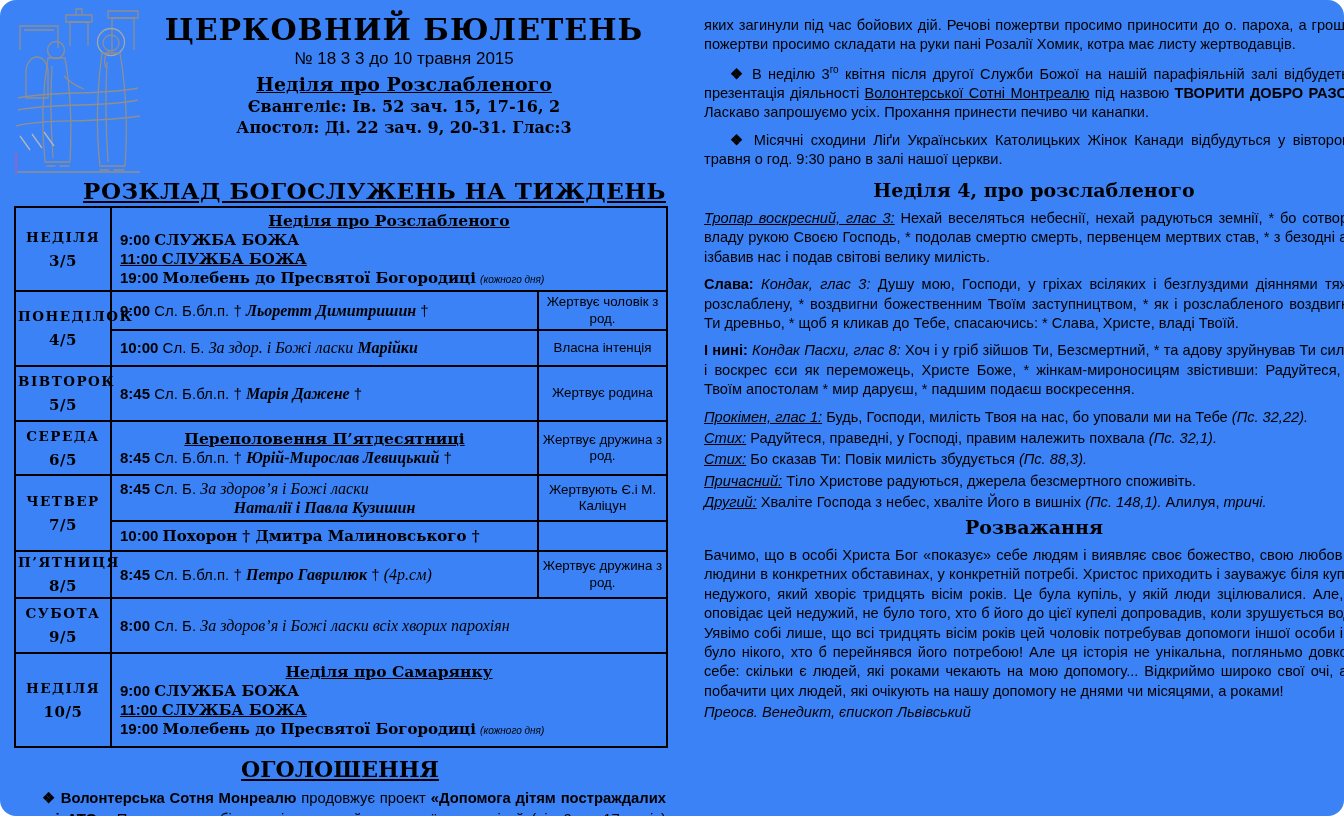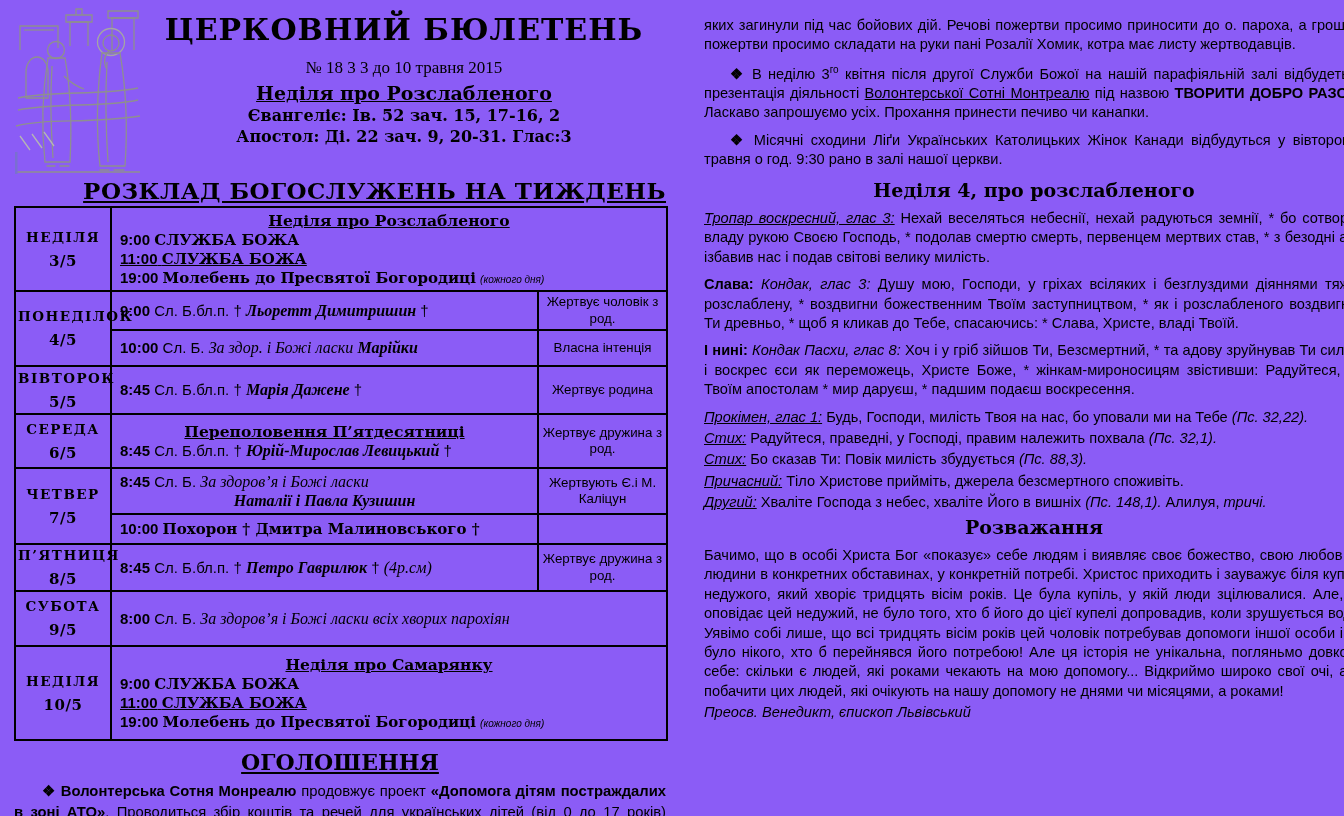--- a/index.html
+++ b/index.html
@@ -1,32 +1,33 @@
 <!DOCTYPE html>
 <html><head>
 <meta charset="utf-8">
 <style>
   * { box-sizing: border-box; margin: 0; padding: 0; }
   html,body { background:#fff; }
   .page {
     position: relative;
     width: 1344px; height: 816px;
-    background: #8b5cf6;
+    background: #3b82f6;
     color: #000;
     font-family: "Liberation Sans", sans-serif;
     overflow: hidden;
+    border-radius: 16px;
   }
   
   .lcol { position: absolute; left: 14px; top: 6px; width: 652px; }
   .head { display: flex; align-items: flex-start; }
   .illus { width: 128px; height: 170px; flex: 0 0 auto; }
   .head-text { flex: 1 1 auto; text-align: center; padding-top: 8px; }
   .churchfont { font-family: "DejaVu Serif", serif; font-weight: 700; }
   .m-title  { font-size: 30px; letter-spacing: 1px; line-height: 1.05; }
-  .m-issue  { font-family: Liberation Serif, serif; font-size: 17px; margin-top: 12px; }
+  .m-issue  { font-family: Liberation Sans, sans-serif; font-size: 17px; margin-top: 3px; }
   .m-sun    { font-size: 19px; text-decoration: underline; margin-top: 4px; }
   .m-line   { font-size: 16px; margin-top: 2px; line-height: 1.2; }
   .m-sched  { font-size: 23px; text-decoration: underline; text-align: right; margin-top: 1px; letter-spacing: .5px; }
   
   table.sched { border-collapse: collapse; width: 652px; table-layout: fixed; margin-top: 2px; }
   .sched td { border: 2px solid #000; vertical-align: middle; padding: 2px 8px; }
   .sched tr.dotted td { border-top: 2px dotted #000; }
   td.day { text-align: center; font-family: "DejaVu Serif", serif; font-weight: 700;
            font-size: 13.5px; letter-spacing: 1.5px; padding: 2px; }
   td.day .date { font-size: 15px; letter-spacing: .5px; margin-top: 7px; }
@@ -145,21 +146,21 @@
         </td>
         <td class="donor">Жертвує чоловік з род.</td>
       </tr>
       <tr class="dotted" style="height:36px">
         <td class="content">
           <div class="line"><span class="time">10:00</span> <span>Сл. Б.</span> <span class="intent">За здор. і Божі ласки</span> <span class="name">Марійки</span></div>
         </td>
         <td class="donor">Власна інтенція</td>
       </tr>
 
-      <tr style="height:48px">
+      <tr style="height:55px">
         <td class="day">
           <div>ВІВТОРОК</div>
           <div class="date">5/5</div>
         </td>
         <td class="content">
           <div class="line"><span class="time">8:45</span> <span>Сл. Б.бл.п. †</span> <span class="name">Марія Дажене</span> <span>†</span></div>
         </td>
         <td class="donor">Жертвує родина</td>
       </tr>
 
@@ -246,21 +247,21 @@
 
     <p><span class="lab">Тропар воскресний, глас 3:</span><span> Нехай веселяться небеснії, нехай радуються земнії, * бо сотворив владу рукою Своєю Господь, * подолав смертю смерть, первенцем мертвих став, * з безодні ада ізбавив нас і подав світові велику милість.</span></p>
 
     <p><span class="b">Слава:</span><span class="it"> Кондак, глас 3:</span><span> Душу мою, Господи, у гріхах всіляких і безглуздими діяннями тяжко розслаблену, * воздвигни божественним Твоїм заступництвом, * як і розслабленого воздвигнув Ти древньо, * щоб я кликав до Тебе, спасаючись: * Слава, Христе, владі Твоїй.</span></p>
 
     <p><span class="b">І нині:</span><span class="it"> Кондак Пасхи, глас 8:</span><span> Хоч і у гріб зійшов Ти, Безсмертний, * та адову зруйнував Ти силу, * і воскрес єси як переможець, Христе Боже, * жінкам-мироносицям звістивши: Радуйтеся, * і Твоїм апостолам * мир даруєш, * падшим подаєш воскресення.</span></p>
 
     <p class="tight"><span class="lab">Прокімен, глас 1:</span><span> Будь, Господи, милість Твоя на нас, бо уповали ми на Тебе </span><span class="it">(Пс. 32,22).</span></p>
     <p class="tight"><span class="lab">Стих:</span><span> Радуйтеся, праведні, у Господі, правим належить похвала </span><span class="it">(Пс. 32,1).</span></p>
     <p class="tight"><span class="lab">Стих:</span><span> Бо сказав Ти: Повік милість збудується </span><span class="it">(Пс. 88,3).</span></p>
-    <p class="tight"><span class="lab">Причасний:</span><span> Тіло Христове прийміть, джерела безсмертного споживіть.</span></p>
+    <p class="tight"><span class="lab">Причасний:</span><span> Тіло Христове радуються, джерела безсмертного споживіть.</span></p>
     <p class="tight"><span class="lab">Другий:</span><span> Хваліте Господа з небес, хваліте Його в вишніх </span><span class="it">(Пс. 148,1).</span><span> Алилуя, </span><span class="it">тричі.</span></p>
 
     <div class="rhead">Розважання</div>
 
 
     <p class="tight" style="text-align:justify">Бачимо, що в особі Христа Бог «показує» себе людям і виявляє своє божество, свою любов до людини в конкретних обставинах, у конкретній потребі. Христос приходить і зауважує біля купелі недужого, який хворіє тридцять вісім років. Це була купіль, у якій люди зцілювалися. Але, як оповідає цей недужий, не було того, хто б його до цієї купелі допровадив, коли зрушується вода. Уявімо собі лише, що всі тридцять вісім років цей чоловік потребував допомоги іншої особи і не було нікого, хто б перейнявся його потребою! Але ця історія не унікальна, погляньмо довкола себе: скільки є людей, які роками чекають на мою допомогу... Відкриймо широко свої очі, аби побачити цих людей, які очікують на нашу допомогу не днями чи місяцями, а роками!</p>
 
     <p class="sig">Преосв. Венедикт, єпископ Львівський</p>
   </div>
 

